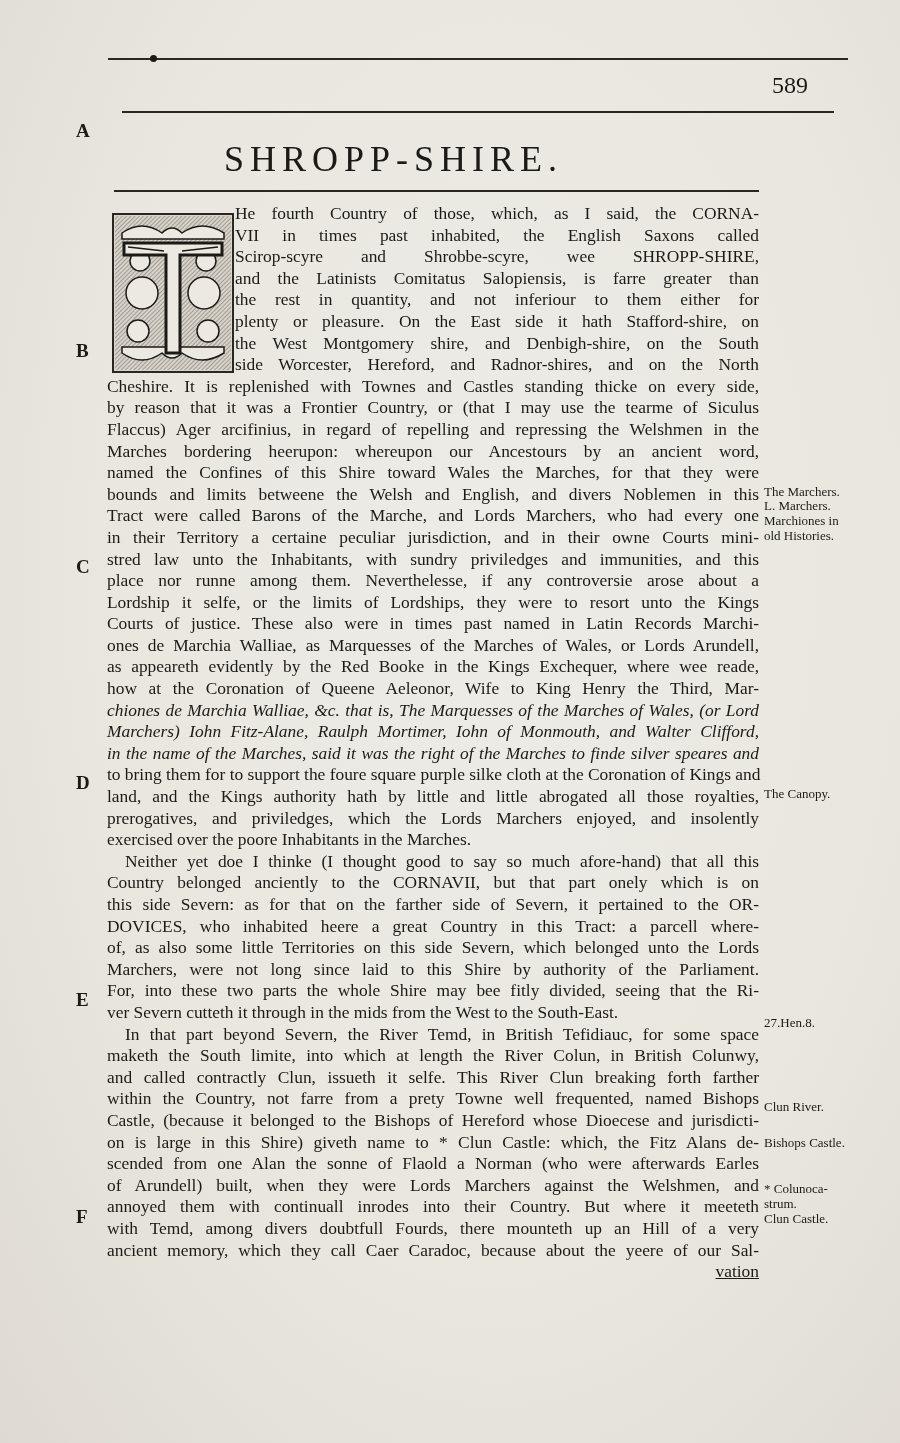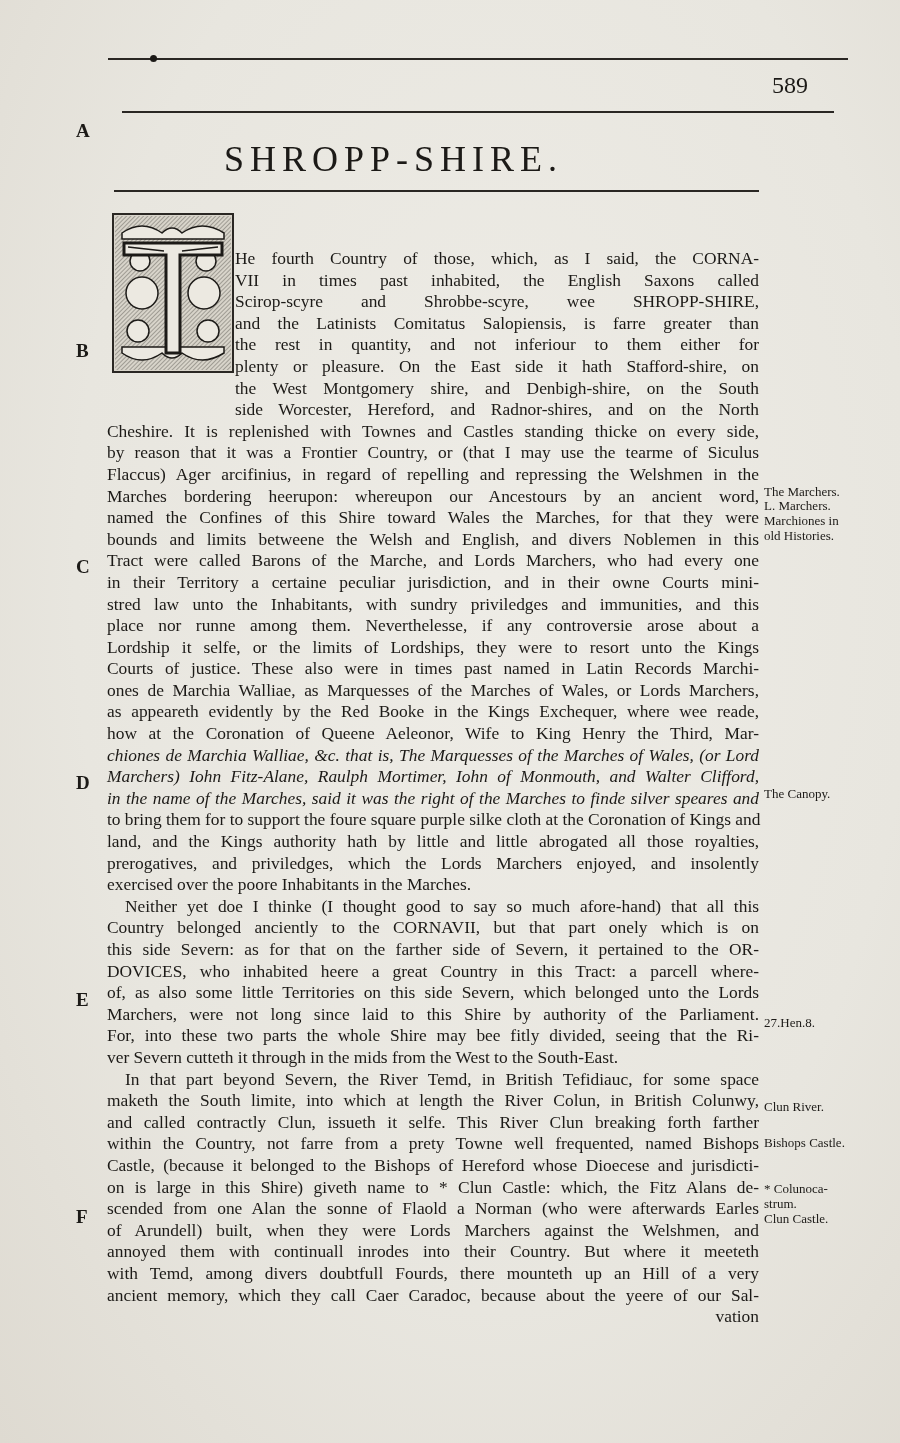--- a/index.html
+++ b/index.html
@@ -34,27 +34,27 @@
     position: absolute; left: 224px; top: 138px; font-size: 36px; letter-spacing: 6px;
   }
   .rule-3 {
     position: absolute; left: 114px; top: 190px; width: 645px; border-top: 2px solid #2a2723;
   }
   .dropcap {
     position: absolute; left: 112px; top: 213px; width: 122px; height: 160px;
   }
   .body-text {
     position: absolute; left: 107px; top: 203px; width: 652px;
-    font-size: 17.4px; line-height: 21.6px; margin-top: 45px;
+    font-size: 17.4px; line-height: 21.6px;
   }
   .line { display: block; white-space: nowrap; text-align: justify; text-align-last: justify; height: 21.6px; }
   .line.indent-cap { margin-left: 128px; }
   .line.last { text-align-last: left; }
   .line.para { text-indent: 18px; }
-  .line.right { text-align: center; text-align-last: right; }
+  .line.right { text-align: center; text-align-last: right; text-decoration: underline; }
   .sidenote {
     position: absolute; left: 764px; font-size: 13px; line-height: 14px; width: 110px;
   }
 </style>
 </head>
 <body>
 
 <div class="page">
 
   <div class="rule-top">
@@ -111,21 +111,21 @@
     <span class="line">Flaccus) Ager arcifinius, in regard of repelling and repressing the Welshmen in the</span>
     <span class="line">Marches bordering heerupon: whereupon our Ancestours by an ancient word,</span>
     <span class="line">named the Confines of this Shire toward Wales the Marches, for that they were</span>
     <span class="line">bounds and limits betweene the Welsh and English, and divers Noblemen in this</span>
     <span class="line">Tract were called Barons of the Marche, and Lords Marchers, who had every one</span>
     <span class="line">in their Territory a certaine peculiar jurisdiction, and in their owne Courts mini-</span>
     <span class="line">stred law unto the Inhabitants, with sundry priviledges and immunities, and this</span>
     <span class="line">place nor runne among them. Neverthelesse, if any controversie arose about a</span>
     <span class="line">Lordship it selfe, or the limits of Lordships, they were to resort unto the Kings</span>
     <span class="line">Courts of justice. These also were in times past named in Latin Records Marchi-</span>
-    <span class="line">ones de Marchia Walliae, as Marquesses of the Marches of Wales, or Lords Marchers,</span>
+    <span class="line">ones de Marchia Walliae, as Marquesses of the Marches of Wales, or Lords Arundell,</span>
     <span class="line">as appeareth evidently by the Red Booke in the Kings Exchequer, where wee reade,</span>
     <span class="line">how at the Coronation of Queene Aeleonor, Wife to King Henry the Third, Mar-</span>
     <span class="line" style="font-style:italic">chiones de Marchia Walliae, &amp;c. that is, The Marquesses of the Marches of Wales, (or Lord</span>
     <span class="line" style="font-style:italic">Marchers) Iohn Fitz-Alane, Raulph Mortimer, Iohn of Monmouth, and Walter Clifford,</span>
     <span class="line" style="font-style:italic">in the name of the Marches, said it was the right of the Marches to finde silver speares and</span>
     <span class="line" style="">to bring them for to support the foure square purple silke cloth at the Coronation of Kings and</span>
     <span class="line">land, and the Kings authority hath by little and little abrogated all those royalties,</span>
     <span class="line">prerogatives, and priviledges, which the Lords Marchers enjoyed, and insolently</span>
     <span class="line last">exercised over the poore Inhabitants in the Marches.</span>
     <span class="line para">Neither yet doe I thinke (I thought good to say so much afore-hand) that all this</span>

